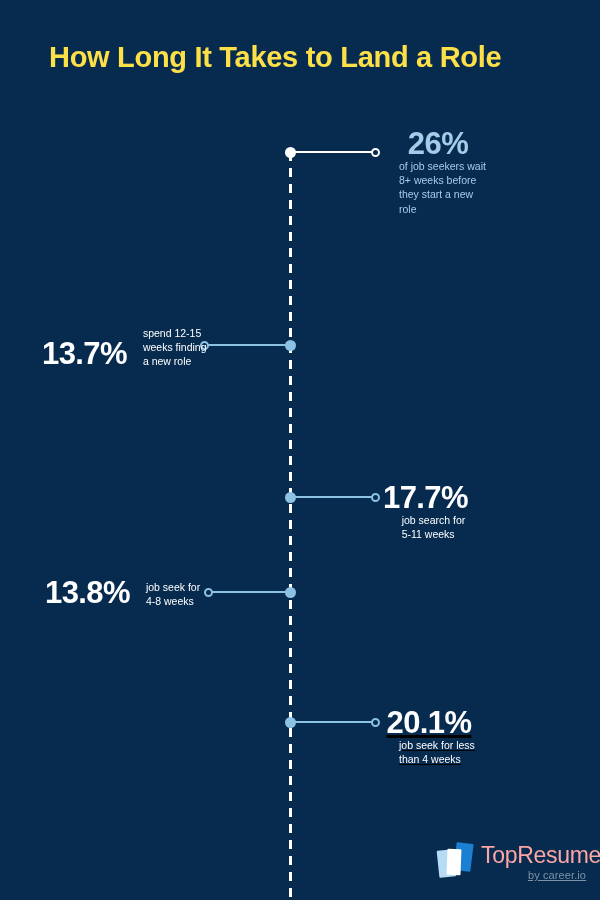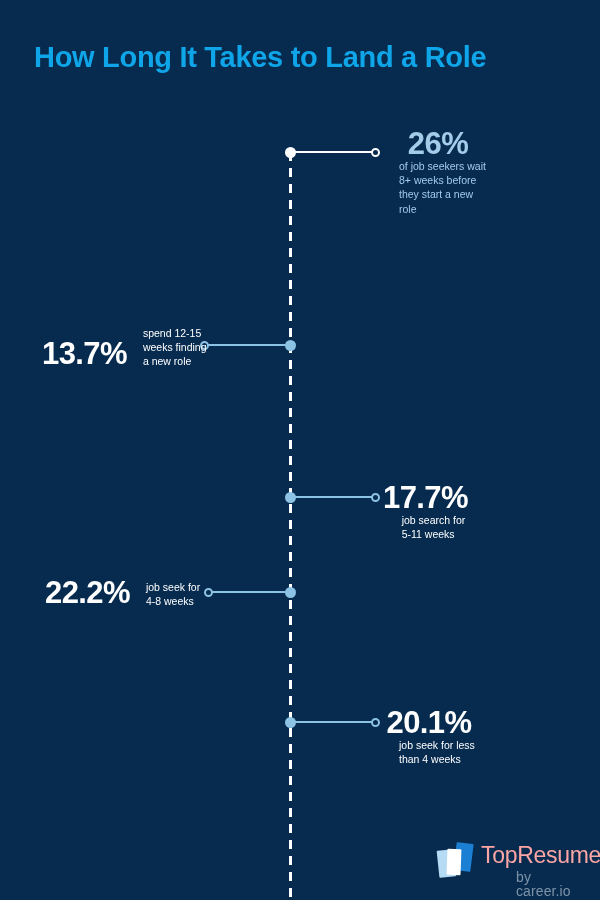--- a/index.html
+++ b/index.html
@@ -17,25 +17,25 @@
     position: relative;
     width: 600px;
     height: 900px;
     background: #072b4f;
     overflow: hidden;
   }
 
   
   .title {
     position: absolute;
-    left: 34px;
+    left: 49px;
     top: 38px;
     width: 500px;
     margin: 0;
-    color: #0ea5e9;
+    color: #fde047;
     font-size: 29px;
     font-weight: 700;
     line-height: 1.33;
     letter-spacing: -0.3px;
   }
 
   
   .timeline-axis {
     position: absolute;
     left: 289px;
@@ -176,26 +176,27 @@
     left: 44px;
     top: 3px;
     color: #fca5a5;
     font-size: 23px;
     font-weight: 400;
     letter-spacing: -0.3px;
     line-height: 1;
   }
   .logo-sub {
     position: absolute;
-    left: 79px;
+    left: 91px;
     top: 29px;
     color: #7d93a8;
-    font-size: 14px;
+    font-size: 11px;
     letter-spacing: 0.1px;
     line-height: 1;
+    text-decoration: underline;
   }
 </style>
 </head>
 <body>
 
 <div class="infographic">
 
   <h1 class="title">How Long It Takes to Land a Role</h1>
 
   <div class="timeline-axis"></div>
@@ -234,31 +235,31 @@
       <span class="desc white">job search for
 5-11 weeks</span>
     </div>
   </div>
 
   <div class="row" style="top:592px;">
     <div class="connector blue" style="left:209px; width:82px;"></div>
     <div class="node-filled blue"></div>
     <div class="node-hollow blue" style="left:204px;"></div>
     <div class="label left" style="left:45px; top:-15px;">
-      <span class="pct white">22.2%</span>
+      <span class="pct white">13.8%</span>
       <span class="desc white">job seek for
 4-8 weeks</span>
     </div>
   </div>
 
   <div class="row" style="top:722px;">
     <div class="connector blue" style="left:289px; width:86px;"></div>
     <div class="node-filled blue"></div>
     <div class="node-hollow blue" style="left:371px;"></div>
-    <div class="label right" style="left:383px; top:-15px;">
+    <div class="label right" style="left:383px; top:-15px;text-decoration:underline;">
       <span class="pct white">20.1%</span>
       <span class="desc white">job seek for less
 than 4 weeks</span>
     </div>
   </div>
 
   <div class="logo">
     <div class="logo-mark">
       <div class="mark-back"></div>
       <div class="mark-pale"></div>

